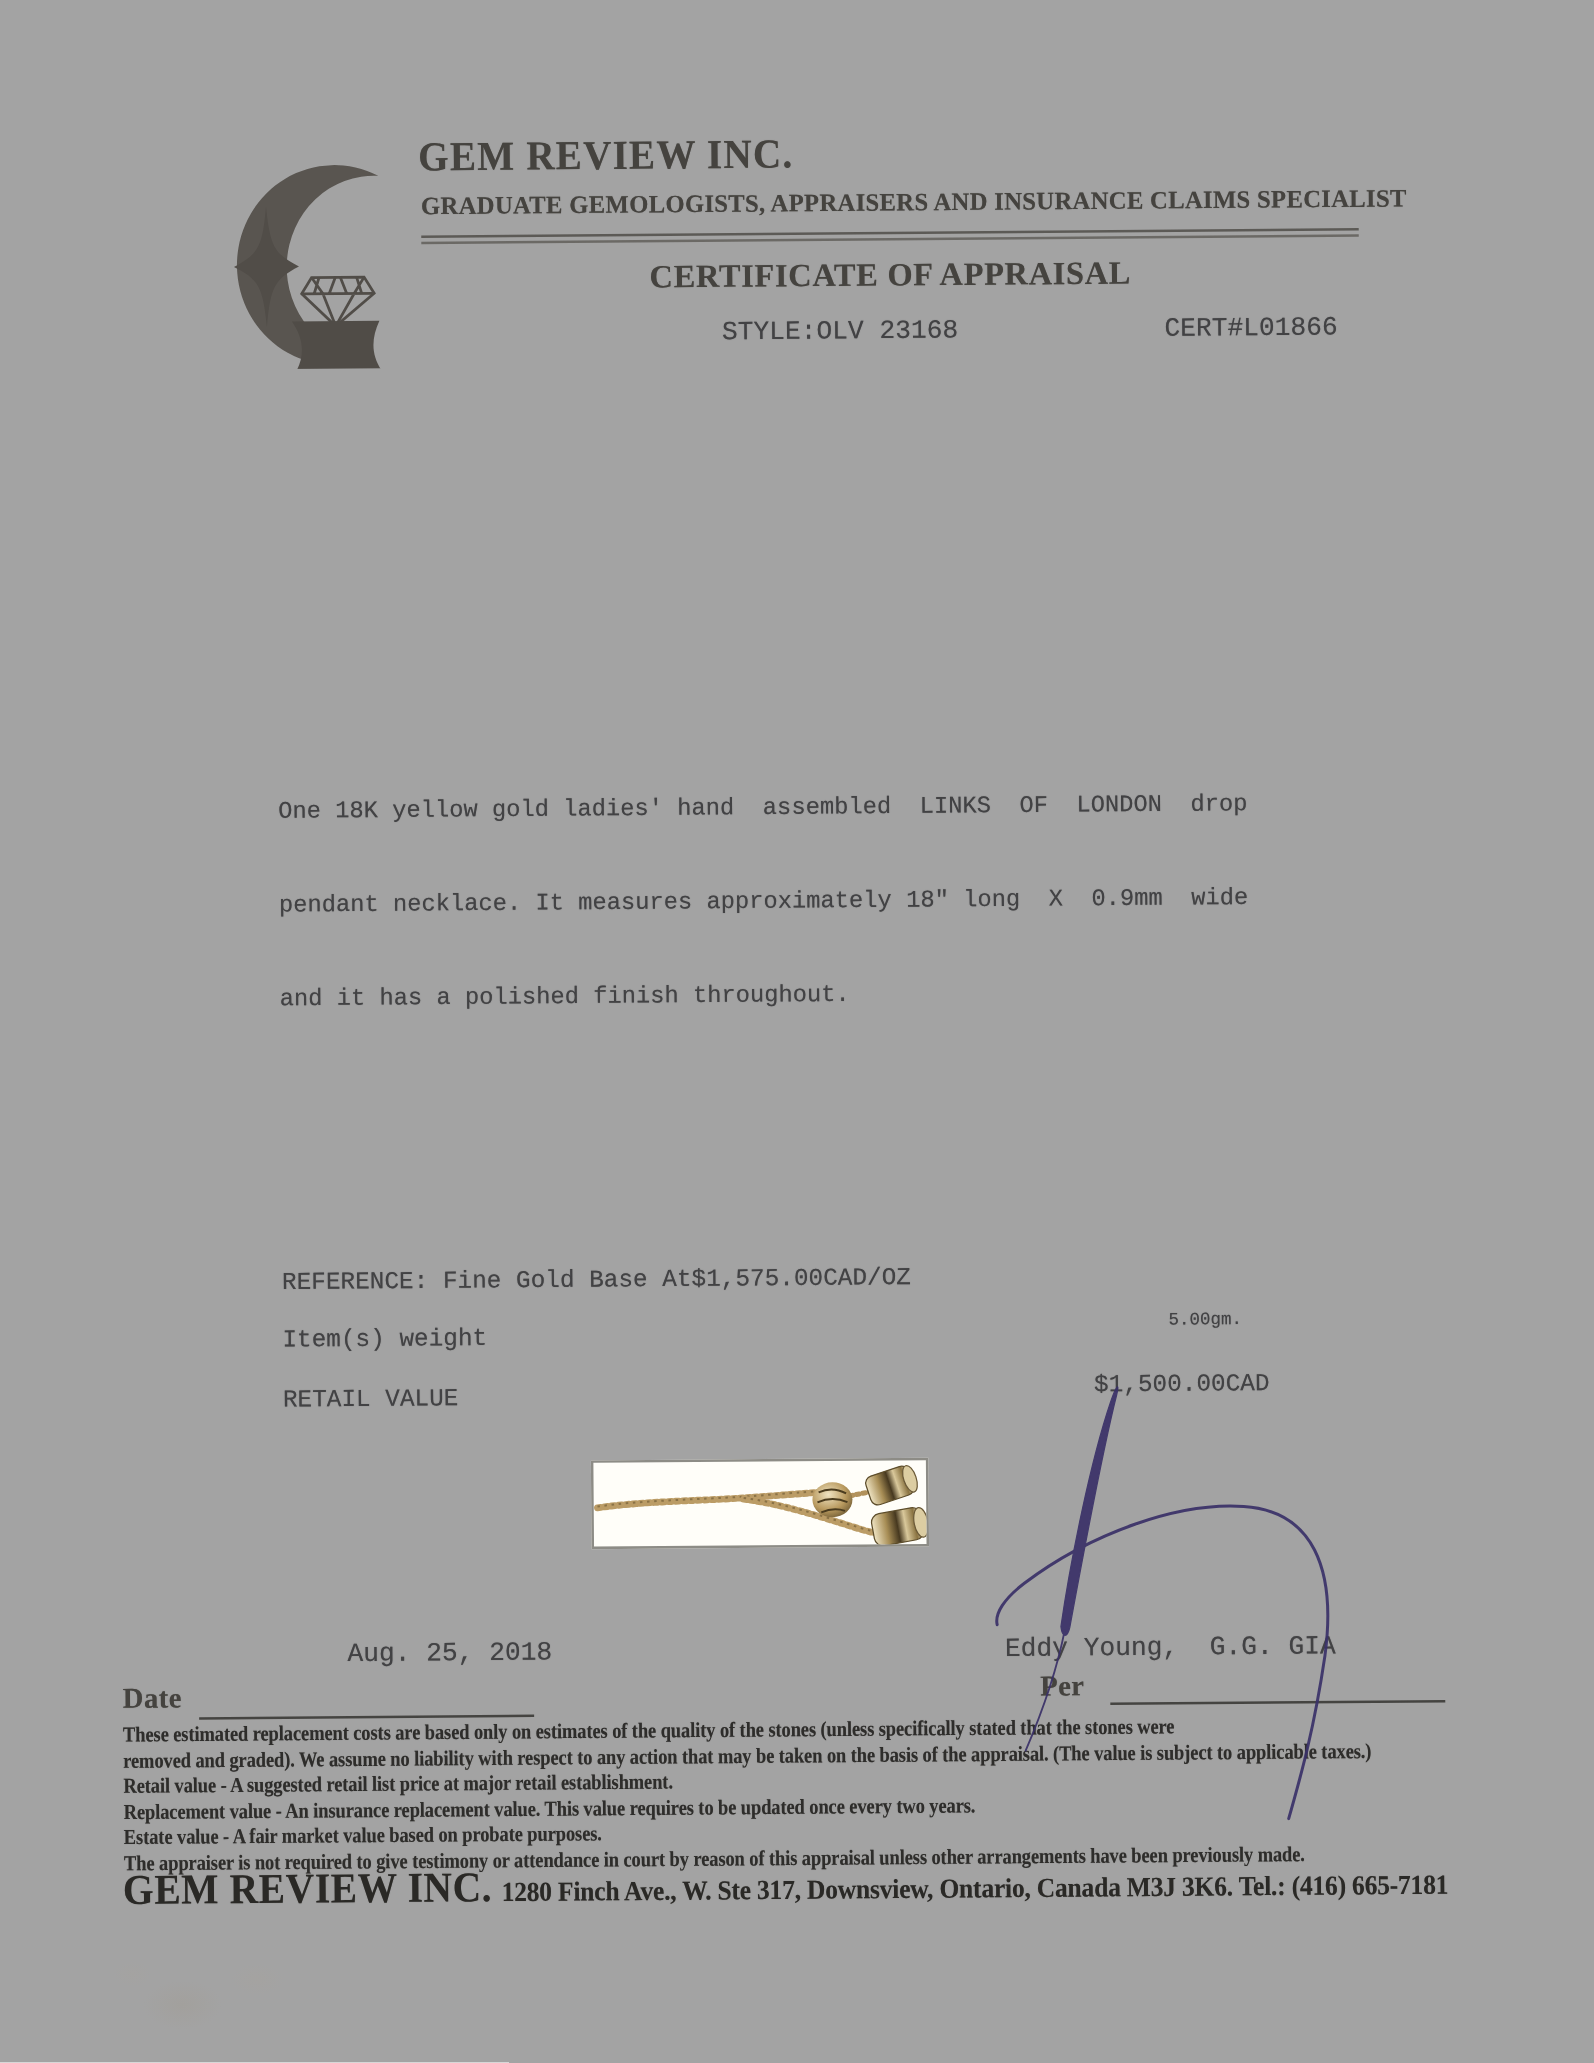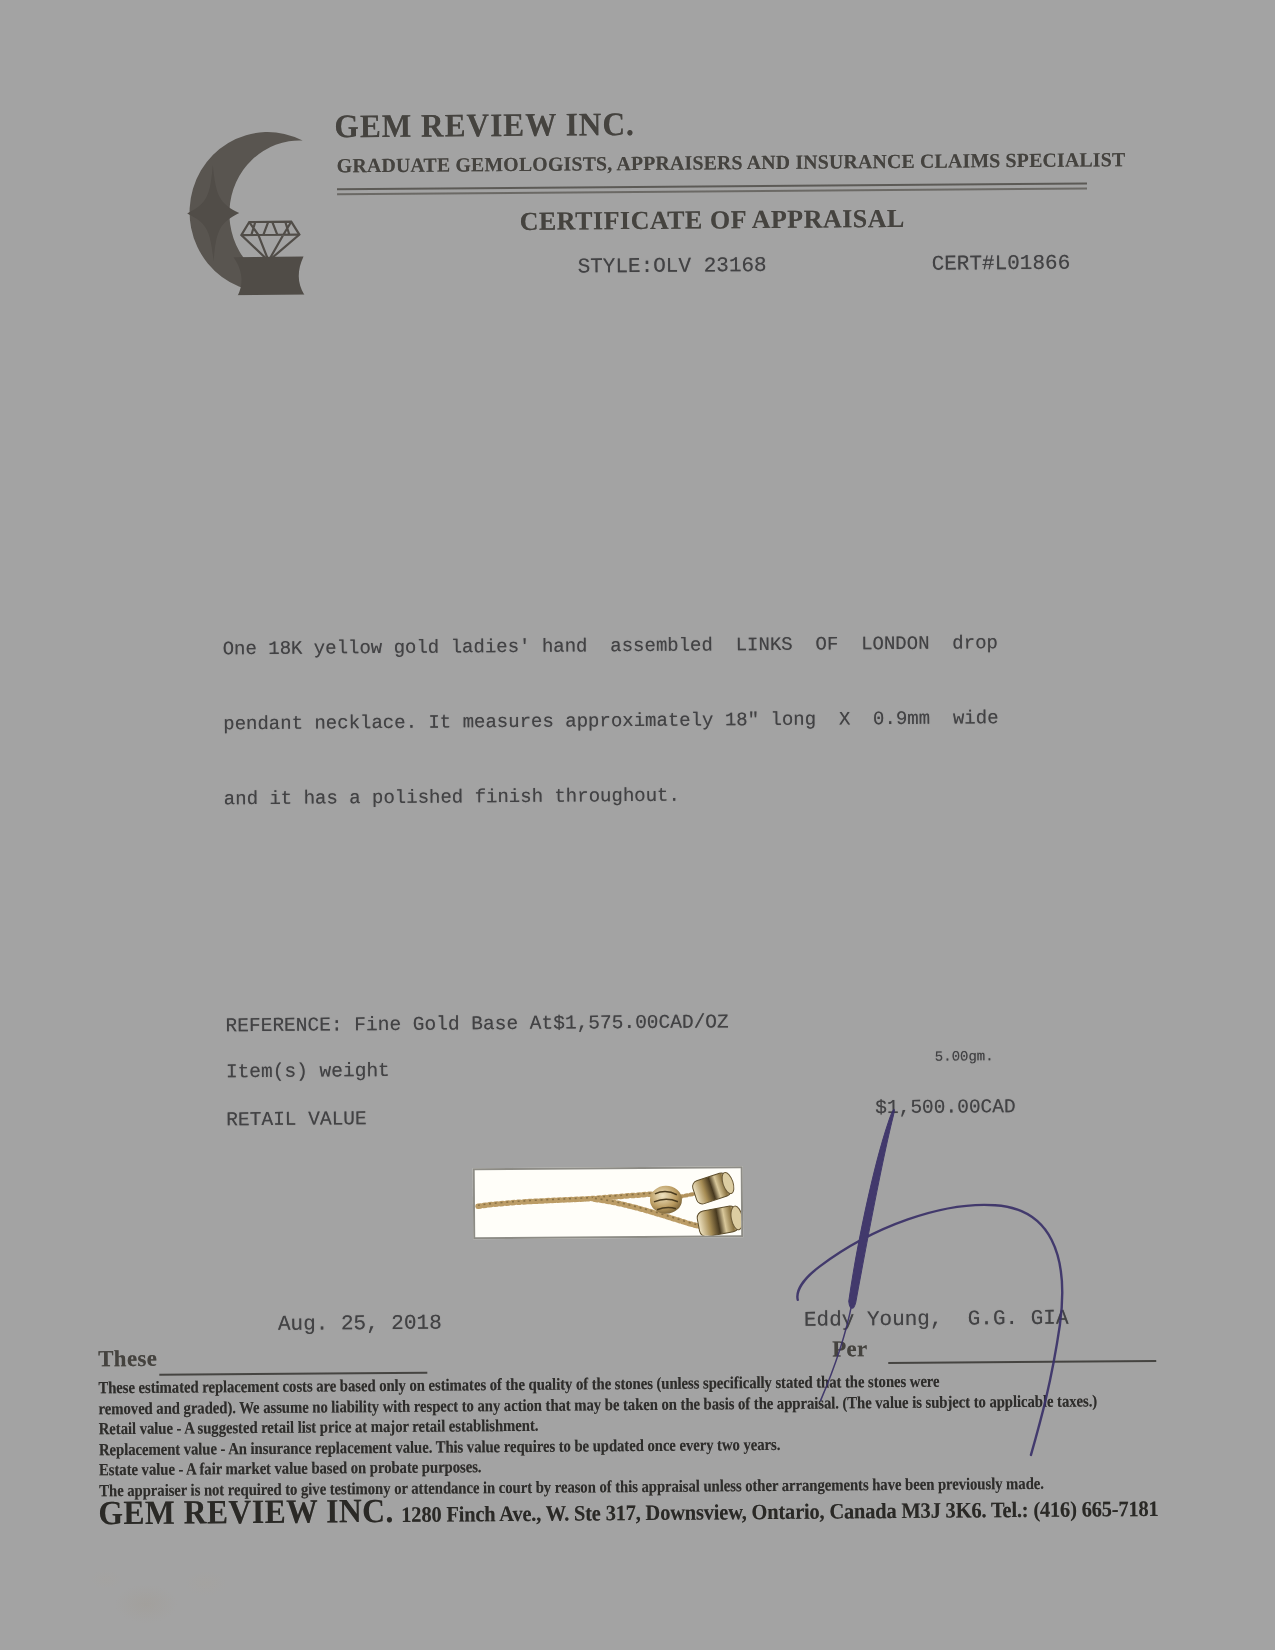--- a/index.html
+++ b/index.html
@@ -115,21 +115,21 @@
         </g>
         <g transform="translate(243,53) rotate(-10)">
           <rect x="-20" y="-13" width="40" height="26" rx="7" fill="url(#goldCyl)" stroke="#5d4d2b" stroke-width="1"></rect>
           <ellipse cx="19" cy="0" rx="5.5" ry="12" fill="#dccda2" stroke="#6b5a38" stroke-width="1"></ellipse>
         </g>
       </svg>
     </div>
 
     <div class="abs mono dateval">Aug. 25, 2018</div>
     <div class="abs mono apprval">Eddy Young,  G.G. GIA</div>
-    <div class="abs serifb datelabel">These</div>
+    <div class="abs serifb datelabel">Date</div>
     <div class="abs serifb perlabel">Per</div>
     <div class="abs dateline"></div>
     <div class="abs perline"></div>
 
     <div class="abs serifb disclaimer">
       <div>These estimated replacement costs are based only on estimates of the  quality of the stones (unless specifically stated that the stones were</div>
       <div>removed and graded). We assume no liability with respect to any action that may be taken on the basis of the appraisal. (The value is subject to applicable taxes.)</div>
       <div>Retail value - A suggested retail list price at major retail establishment.</div>
       <div>Replacement value - An insurance replacement value. This value requires to be updated once every two years.</div>
       <div>Estate value - A fair market value based on probate purposes.</div>

